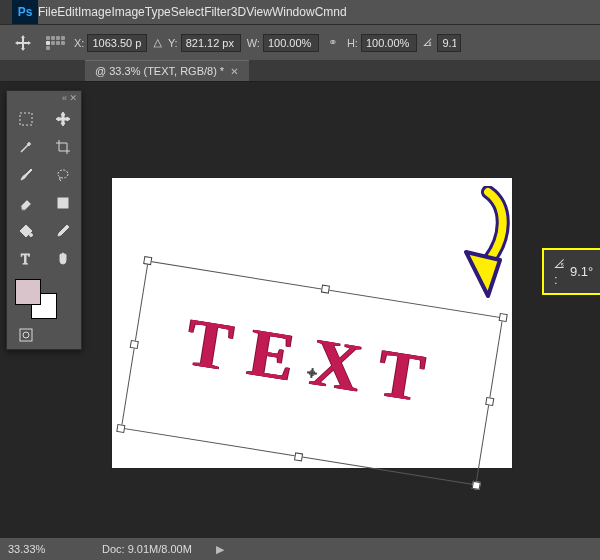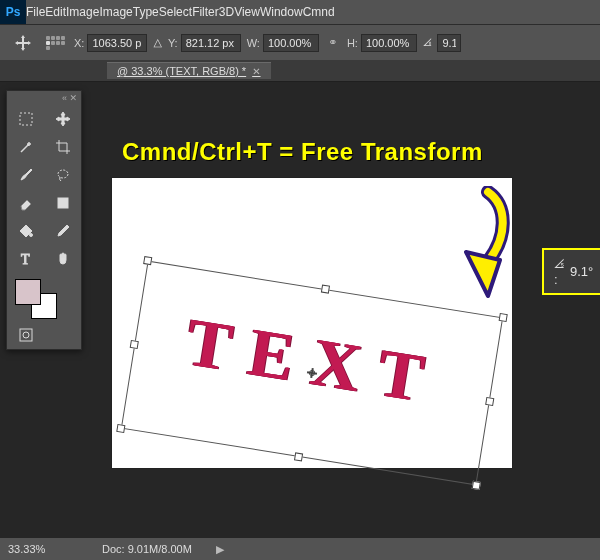--- a/index.html
+++ b/index.html
@@ -1,36 +1,36 @@
 <!DOCTYPE html>
 <html><head>
 <meta charset="utf-8">
 <style>
   * { box-sizing: border-box; margin: 0; padding: 0; }
   html, body { width: 600px; height: 560px; overflow: hidden; font-family: "Segoe UI", Tahoma, sans-serif; background: #fff; }
   .app { width: 600px; height: 560px; background: #3a3a3a; position: relative; }
 
   
-  .menubar { height: 24px; display: flex; align-items: center; background: #535353; color: #e5e5e5; font-size: 12px; }
+  .menubar { height: 24px; display: flex; align-items: center; background: #535353; color: #e5e5e5; font-size: 12px; margin-left: 12px; }
   .ps-logo { width: 26px; height: 24px; display: flex; align-items: center; justify-content: center; background: #001E36; color: #31A8FF; font-weight: bold; font-size: 12px; }
   .menubar .m-item { padding: 0 0; cursor: default; }
 
   
   .options { height: 36px; background: #535353; display: flex; align-items: center; color: #d9d9d9; font-size: 11px; padding-left: 10px; gap: 6px; border-top: 1px solid #2c2c2c; }
   .opt-chunk { display: flex; align-items: center; gap: 3px; }
   .opt-icon { width: 26px; height: 22px; display: flex; align-items: center; justify-content: center; color: #d9d9d9; }
   .ref-grid { width: 20px; height: 14px; display: inline-block; }
   .ref-grid span { width: 4px; height: 4px; background: #999; display: inline-block; margin: 0.5px; float: left; border-radius: 1px; }
   .opt-label { color: #cfcfcf; }
   .opt-field { background: #3f3f3f; border: 1px solid #2a2a2a; color: #e5e5e5; padding: 2px 4px; font-size: 11px; width: 60px; }
   .tri { display: inline-block; font-size: 11px; color: #ddd; }
   .link-ic { display:inline-block; width:16px; text-align:center; color:#bbb; }
 
   
-  .doctabs { height: 22px; background: #3a3a3a; border-bottom: 1px solid #1f1f1f; display: flex; align-items: center; padding-left: 107px; color: #ddd; font-size: 11px; text-decoration: underline; }
+  .doctabs { height: 22px; background: #3a3a3a; border-bottom: 1px solid #1f1f1f; display: flex; padding-left: 85px; color: #ddd; font-size: 11px; }
   .doctab { background: #535353; padding: 2px 10px; border-top: 1px solid #6a6a6a; display:flex; align-items:center; gap:6px; }
   .doctab .x { color:#bbb; font-size:10px; }
 
   
   .workspace { position: absolute; left: 0; right: 0; top: 82px; bottom: 22px; background: #262626; }
 
   
   .tools-wrap { position: absolute; left: 6px; top: 90px; width: 76px; background: #535353; border: 1px solid #2b2b2b; box-shadow: 0 2px 6px rgba(0,0,0,.5); z-index: 20; }
   .tools-head { height: 14px; background: #535353; display:flex; align-items:center; justify-content:flex-end; padding:0 4px; color:#aaa; font-size:9px; }
   .tools-grid { display: grid; grid-template-columns: 1fr 1fr; }
@@ -143,21 +143,20 @@
   <div class="doctabs">
     <div class="doctab">
       <span>@ 33.3% (TEXT, RGB/8) *</span>
       <span class="x">✕</span>
     </div>
   </div>
 
   <div class="workspace">
     <div class="canvas-area">
 
-      <div class="tutorial-text">Cmnd/Ctrl+T = Free Transform</div>
 
       <div class="paper">
 
         <div class="arrow">
           <svg viewBox="0 0 70 120" width="70" height="120">
             <path d="M46 6 C 66 20, 66 52, 44 78" fill="none" stroke="#2e1a7a" stroke-width="14" stroke-linecap="round"></path>
             <path d="M46 6 C 66 20, 66 52, 44 78" fill="none" stroke="#ffee00" stroke-width="8" stroke-linecap="round"></path>
             <path d="M24 66 L58 74 L46 110 Z" fill="#ffee00" stroke="#2e1a7a" stroke-width="4" stroke-linejoin="round"></path>
           </svg>
         </div>

